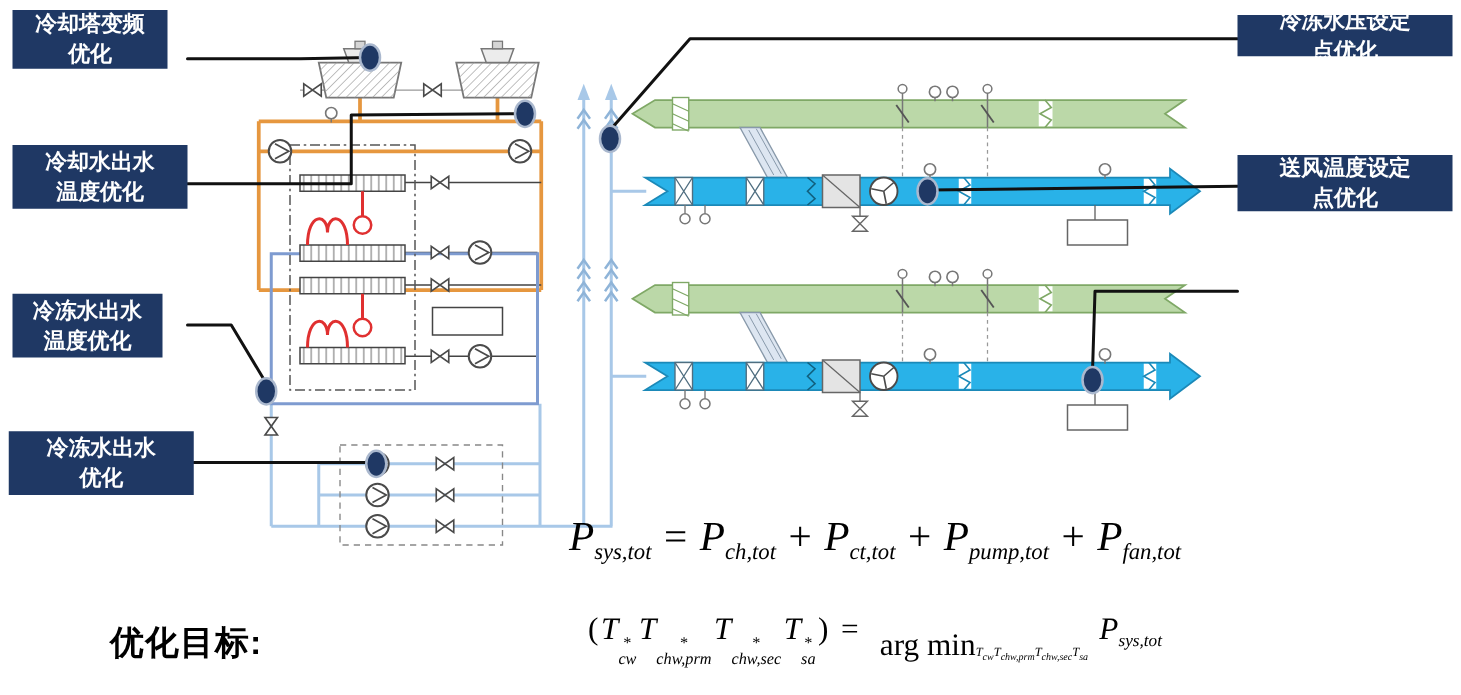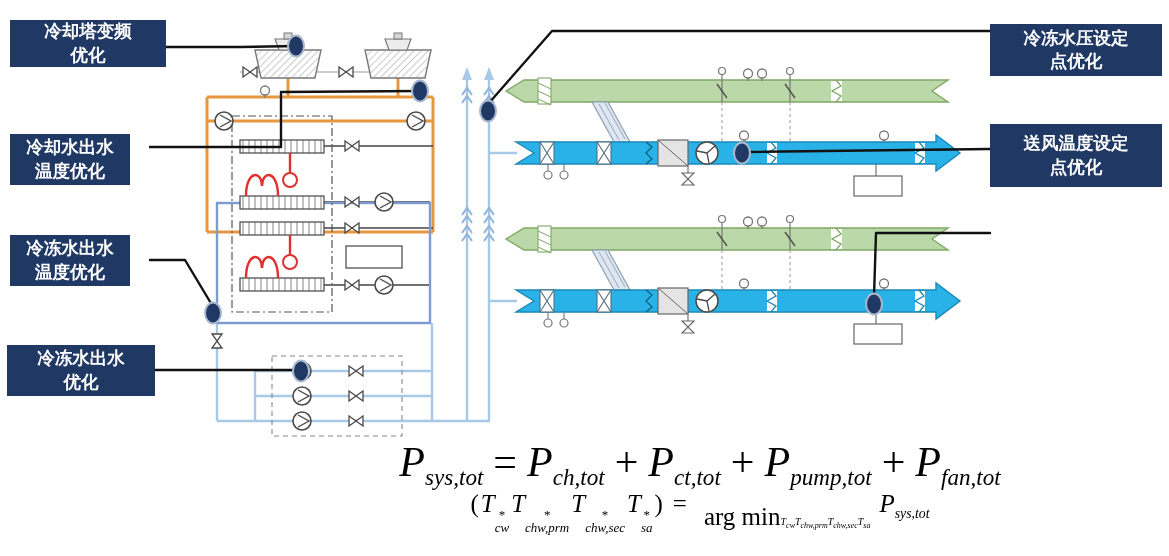--- a/index.html
+++ b/index.html
@@ -10,21 +10,21 @@
 
   .callout{
     position:absolute;background:#1F3864;color:#fff;font-weight:700;
     font-size:17.5px;line-height:1.32;display:flex;align-items:center;justify-content:center;
     text-align:center;white-space:pre-line;font-family:"Liberation Sans",sans-serif;
   }
 
   .objective{position:absolute;left:88px;top:496px;font-size:27px;font-weight:700;color:#000;letter-spacing:1px}
 
   .formula{position:absolute;left:370px;width:660px;text-align:center;color:#000;font-family:"Liberation Serif",serif}
-  .formula1{top:438px;font-size:42px}
+  .formula1{top:412px;font-size:33px}
   .formula2{top:490px;font-size:25px}
   .v{font-style:italic}
   .formula sub{font-style:italic;font-size:0.55em}
   .op{font-style:normal;padding:0 9px}
   .paren{font-style:normal;padding:0 1px}
   .tgroup{margin:0 1px}
   .ss{display:inline-flex;flex-direction:column;font-size:0.52em;line-height:1;vertical-align:-0.55em;font-style:italic}
   .s-sup{font-style:normal}
   .argmin-block{display:inline-flex;flex-direction:row;align-items:flex-end;margin:0 8px;vertical-align:-0.5em}
   .am-top{font-style:normal}
@@ -205,33 +205,34 @@
       <ellipse cx="296" cy="46" rx="8" ry="10.5"></ellipse>
       <ellipse cx="420" cy="91" rx="8" ry="10.5"></ellipse>
       <ellipse cx="213" cy="313" rx="8" ry="10.5"></ellipse>
       <ellipse cx="301" cy="371" rx="8" ry="10.5"></ellipse>
       <ellipse cx="488" cy="111" rx="8" ry="10.5"></ellipse>
       <ellipse cx="742" cy="153" rx="8" ry="10.5"></ellipse>
       <ellipse cx="874" cy="304" rx="8" ry="10.5"></ellipse>
     </g>
   </svg>
 
-  <div class="callout" style="left:10px;top:20px;width:156px;height:47px">冷却塔变频
+  <div class="callout" style="left:10px;top:8px;width:124px;height:47px">冷却塔变频
 优化</div>
-  <div class="callout" style="left:10px;top:134px;width:120px;height:51px">冷却水出水
+  <div class="callout" style="left:10px;top:116px;width:140px;height:51px">冷却水出水
 温度优化</div>
   <div class="callout" style="left:10px;top:235px;width:120px;height:51px">冷冻水出水
 温度优化</div>
   <div class="callout" style="left:7px;top:345px;width:148px;height:51px">冷冻水出水
 优化</div>
-  <div class="callout" style="left:990px;top:24px;width:172px;height:52px">冷冻水压设定
+  <div class="callout" style="left:990px;top:12px;width:172px;height:33px">冷冻水压设定
 点优化</div>
-  <div class="callout" style="left:990px;top:124px;width:172px;height:63px">送风温度设定
+  <div class="callout" style="left:990px;top:124px;width:172px;height:45px">送风温度设定
 点优化</div>
 
+  <div class="objective">优化目标:</div>
 
   <div class="formula formula1">
     <span class="tgroup"><span class="v">P</span><sub>sys,tot</sub></span><span class="op">=</span><span class="tgroup"><span class="v">P</span><sub>ch,tot</sub></span><span class="op">+</span><span class="tgroup"><span class="v">P</span><sub>ct,tot</sub></span><span class="op">+</span><span class="tgroup"><span class="v">P</span><sub>pump,tot</sub></span><span class="op">+</span><span class="tgroup"><span class="v">P</span><sub>fan,tot</sub></span>
   </div>
 
   <div class="formula formula2">
     <span class="paren">(</span><span class="tgroup"><span class="v">T</span><span class="ss">
           <span class="s-sup">*</span>
           <span class="s-sub">cw</span>
         </span></span><span class="tgroup"><span class="v">T</span><span class="ss">

